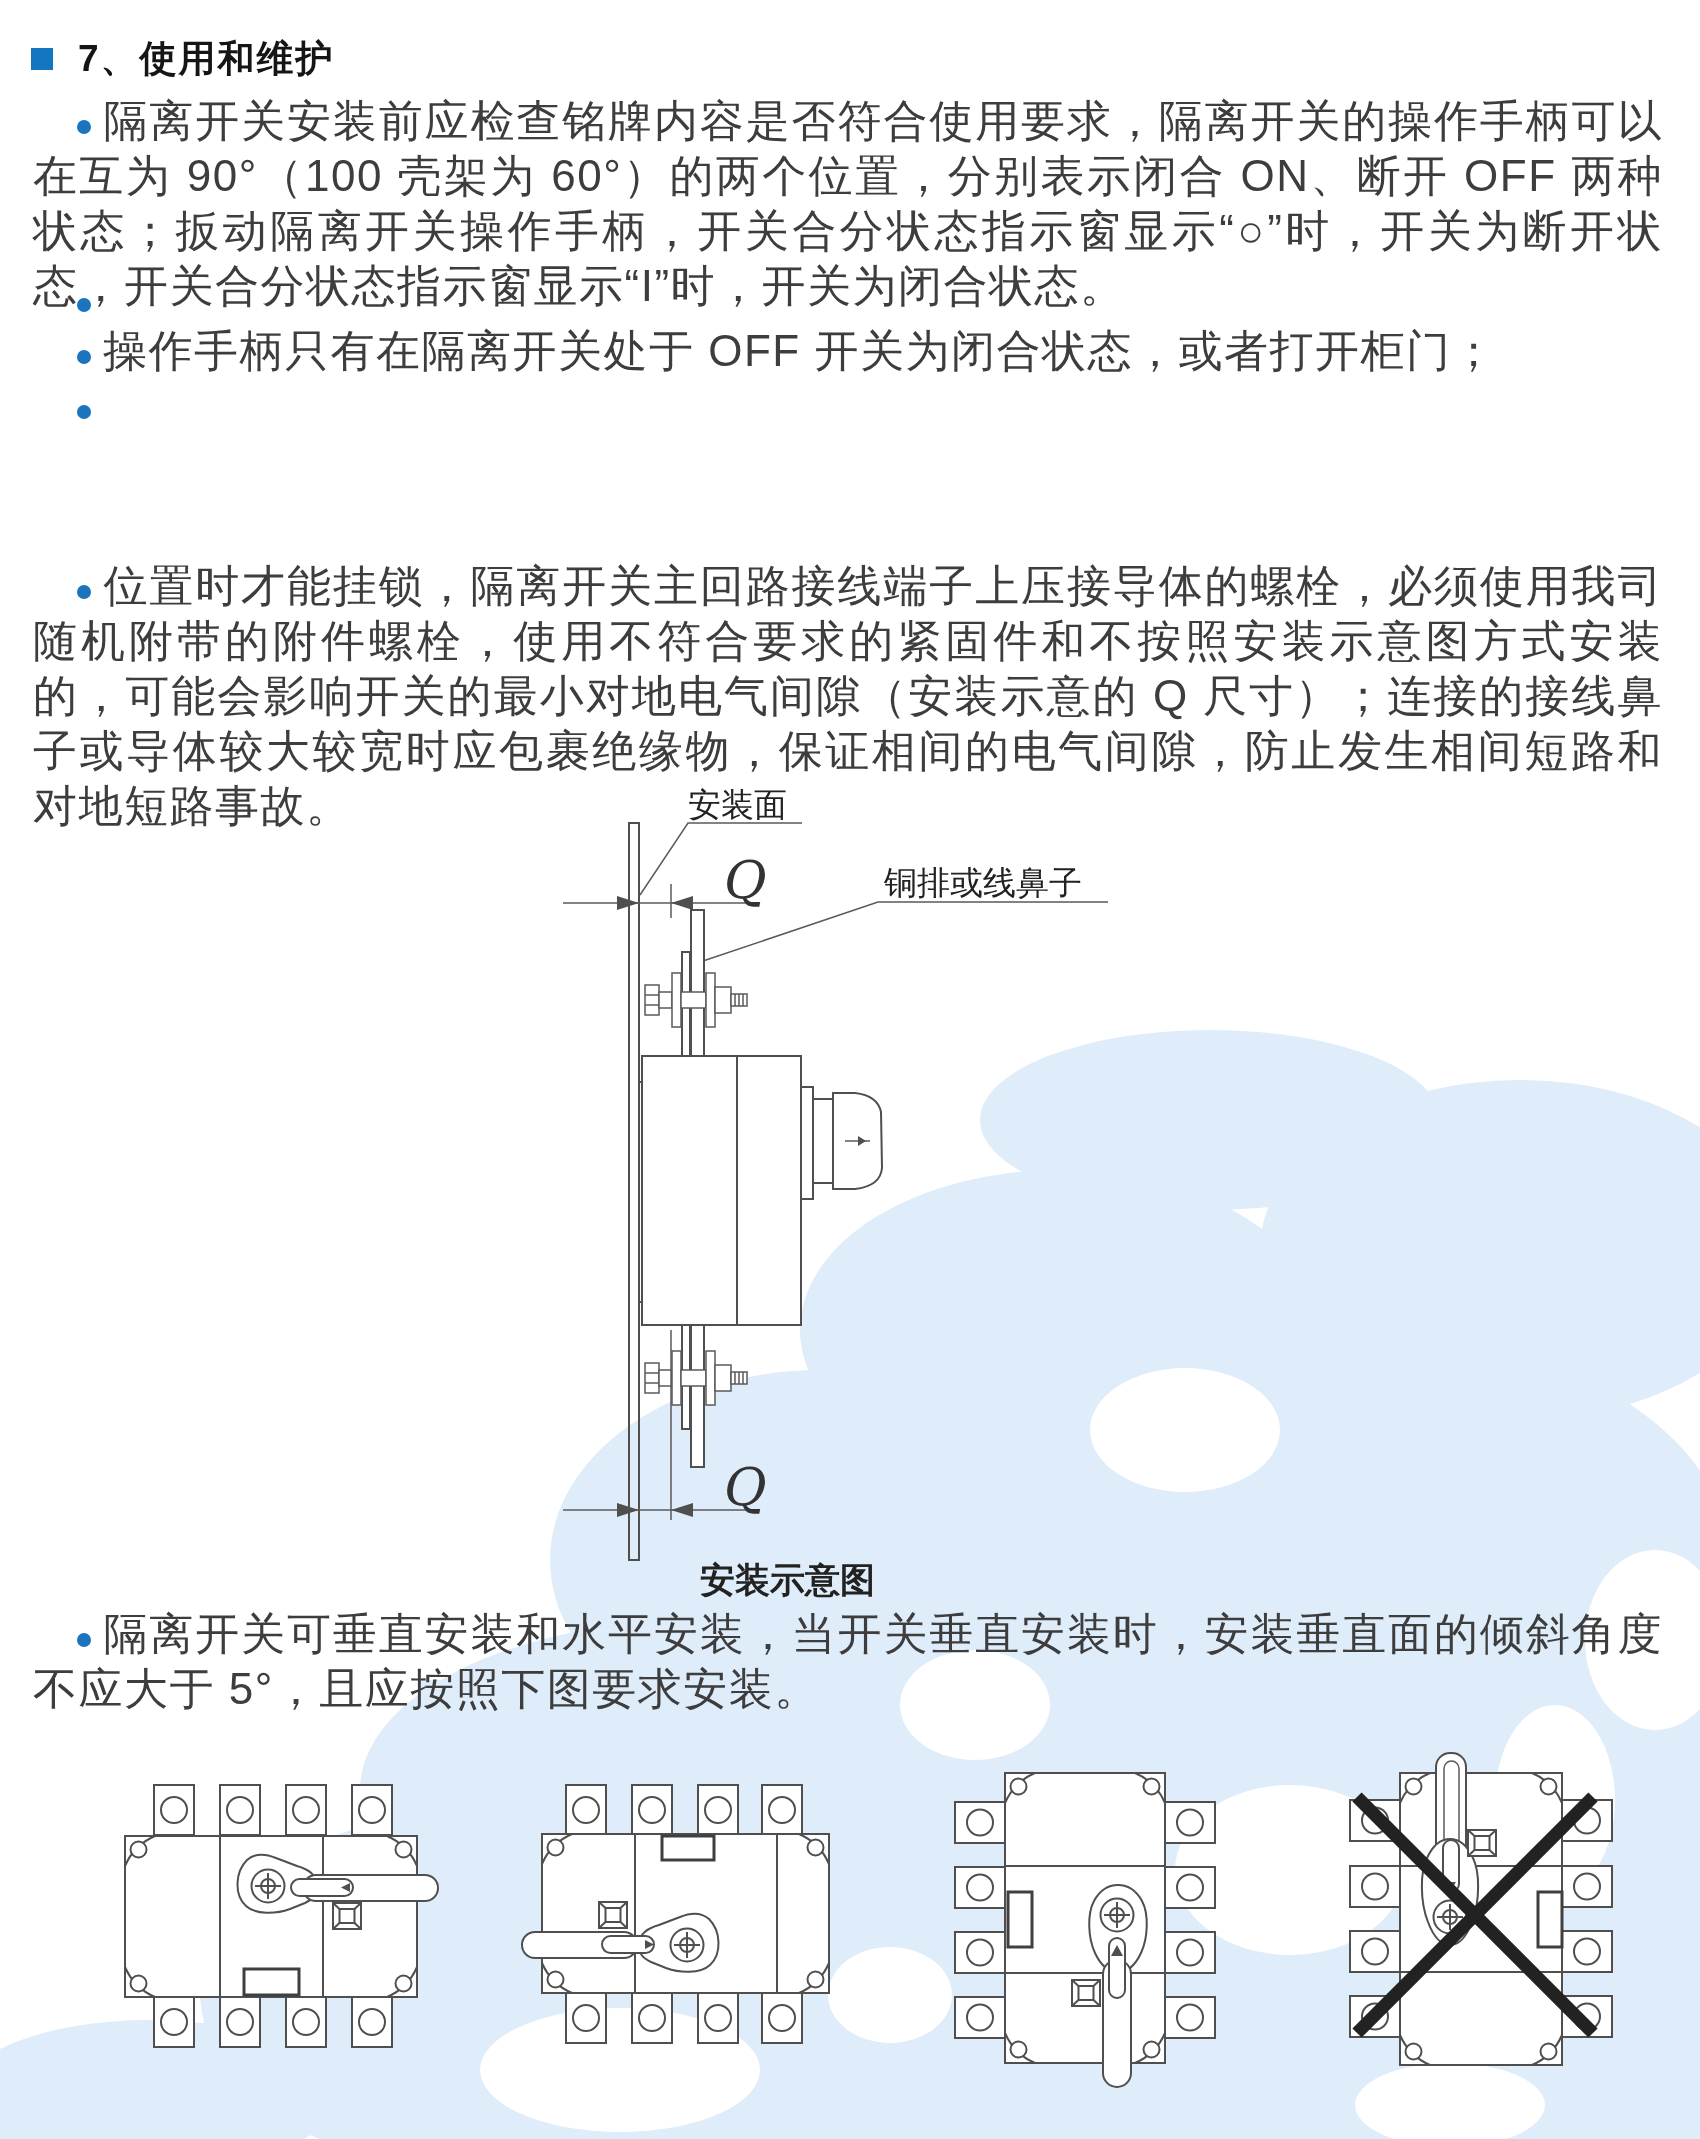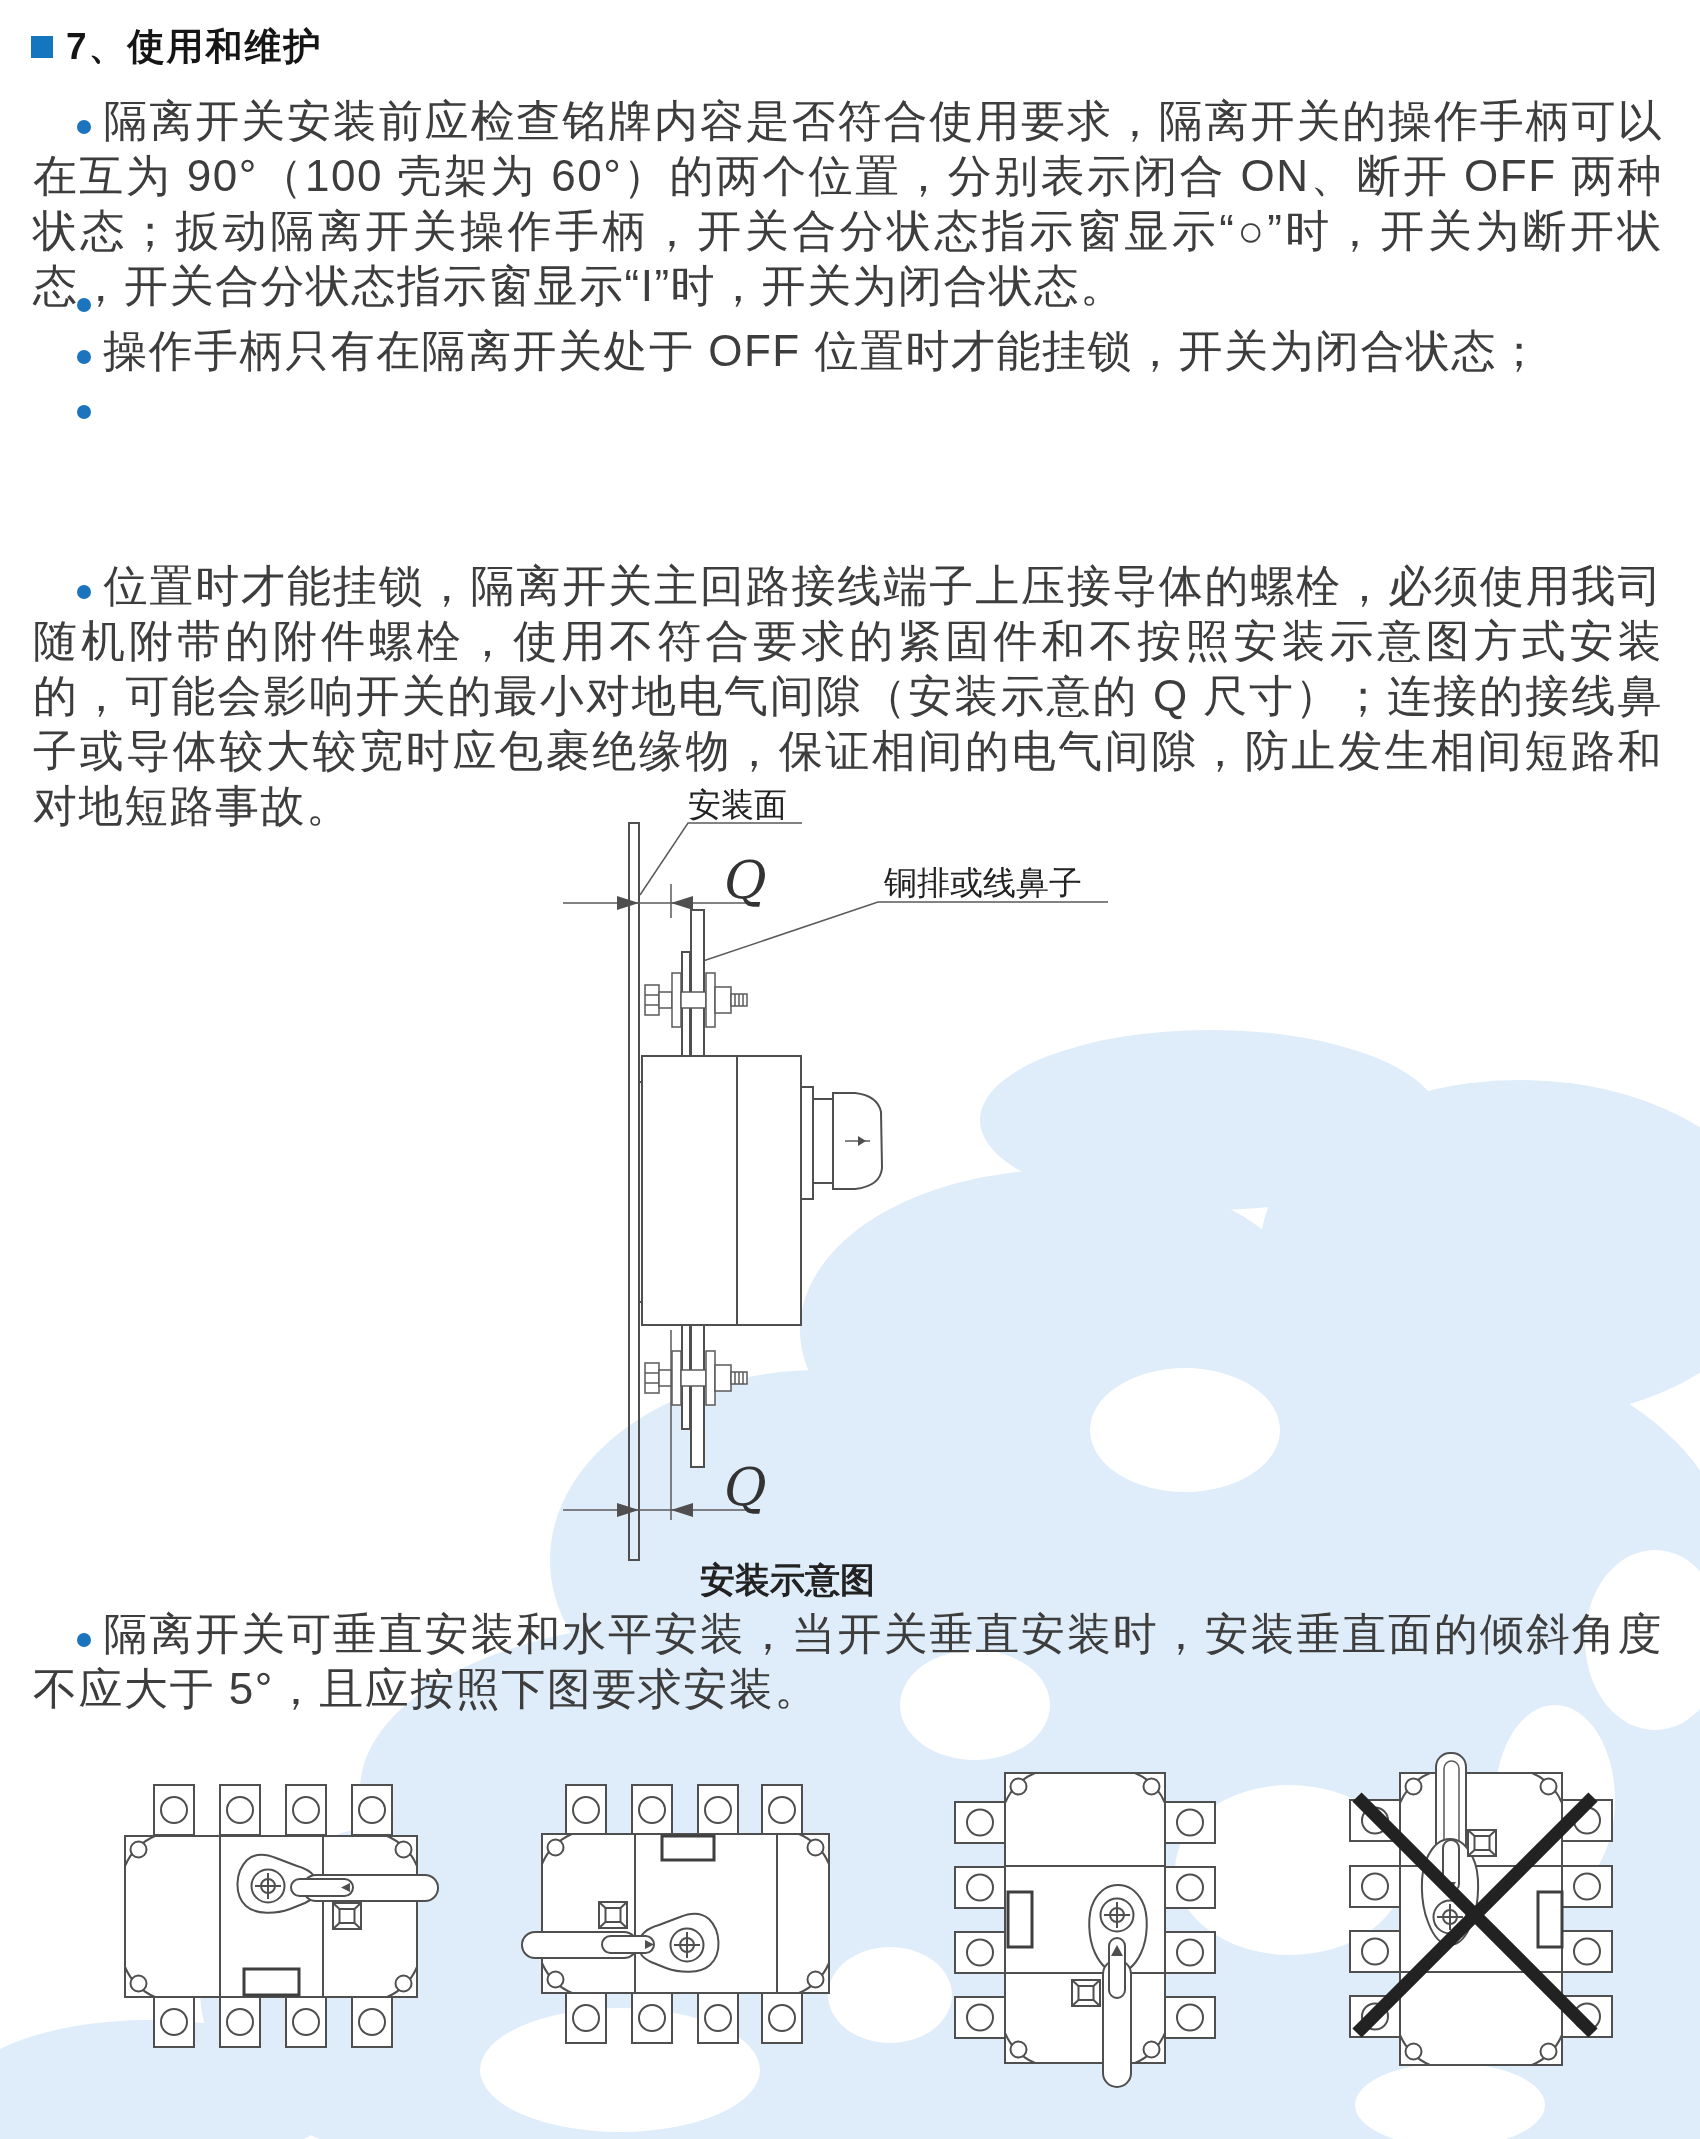--- a/index.html
+++ b/index.html
@@ -3,21 +3,21 @@
 <meta charset="utf-8">
 <style>
   html,body{margin:0;padding:0;}
   body{width:1700px;height:2139px;position:relative;background:#ffffff;
        font-family:"Liberation Sans",sans-serif;overflow:hidden;}
   #bg{position:absolute;left:0;top:0;z-index:0;}
   .layer{position:absolute;z-index:2;}
   
   #title-row{position:absolute;left:31px;top:22px;display:flex;align-items:center;z-index:2;}
   #title-square{width:22px;height:22px;background:#1576c0;margin-right:13px;}
-  #title-text{font-size:37px;font-weight:bold;color:#151515;letter-spacing:2px;margin:0;}
+  #title-text{font-size:37px;font-weight:bold;color:#151515;letter-spacing:2px;margin:12px;}
   
   .para{position:absolute;left:33px;width:1630px;font-size:44px;line-height:55px;
         color:#3d3d3d;text-align:justify;text-indent:44px;letter-spacing:1.5px;z-index:2;}
   .dot{display:inline-block;width:14px;height:14px;border-radius:50%;
        background:#1b74bd;margin-right:12px;vertical-align:2px;}
   
   .s{stroke:#4f4f4f;stroke-width:2;fill:none;}
   .sf{stroke:#4f4f4f;stroke-width:2;fill:#ffffff;}
   .sf3{stroke:#3f3f3f;stroke-width:3;fill:#ffffff;}
   .thin{stroke:#5a5a5a;stroke-width:1.5;fill:none;}
@@ -60,21 +60,21 @@
   <h1 id="title-text">7、使用和维护</h1>
 </div>
 
 <div class="para" style="top:93px">
   <span class="dot"></span><span>隔离开关安装前应检查铭牌内容是否符合使用要求，隔离开关的操作手柄可以在互为 90°（100 壳架为 60°）的两个位置，分别表示闭合 ON、断开 OFF 两种状态；扳动隔离开关操作手柄，开关合分状态指示窗显示“○”时，开关为断开状态，开关合分状态指示窗显示“I”时，开关为闭合状态。</span>
 </div>
 <div class="para" style="top:271px">
   <span class="dot"></span>
 </div>
 <div class="para" style="top:323px">
-  <span class="dot"></span><span>操作手柄只有在隔离开关处于 OFF 位置时才能挂锁，开关为闭合状态；</span>
+  <span class="dot"></span><span>操作手柄只有在隔离开关处于 OFF 开关为闭合状态，或者打开柜门；</span>
 </div>
 <div class="para" style="top:378px">
   <span class="dot"></span>
 </div>
 <div class="para" style="top:558px">
   <span class="dot"></span><span>位置时才能挂锁，隔离开关主回路接线端子上压接导体的螺栓，必须使用我司随机附带的附件螺栓，使用不符合要求的紧固件和不按照安装示意图方式安装的，可能会影响开关的最小对地电气间隙（安装示意的 Q 尺寸）；连接的接线鼻子或导体较大较宽时应包裹绝缘物，保证相间的电气间隙，防止发生相间短路和对地短路事故。</span>
 </div>
 <div class="para" style="top:1606px">
   <span class="dot"></span><span>隔离开关可垂直安装和水平安装，当开关垂直安装时，安装垂直面的倾斜角度不应大于 5°，且应按照下图要求安装。</span>
 </div>

